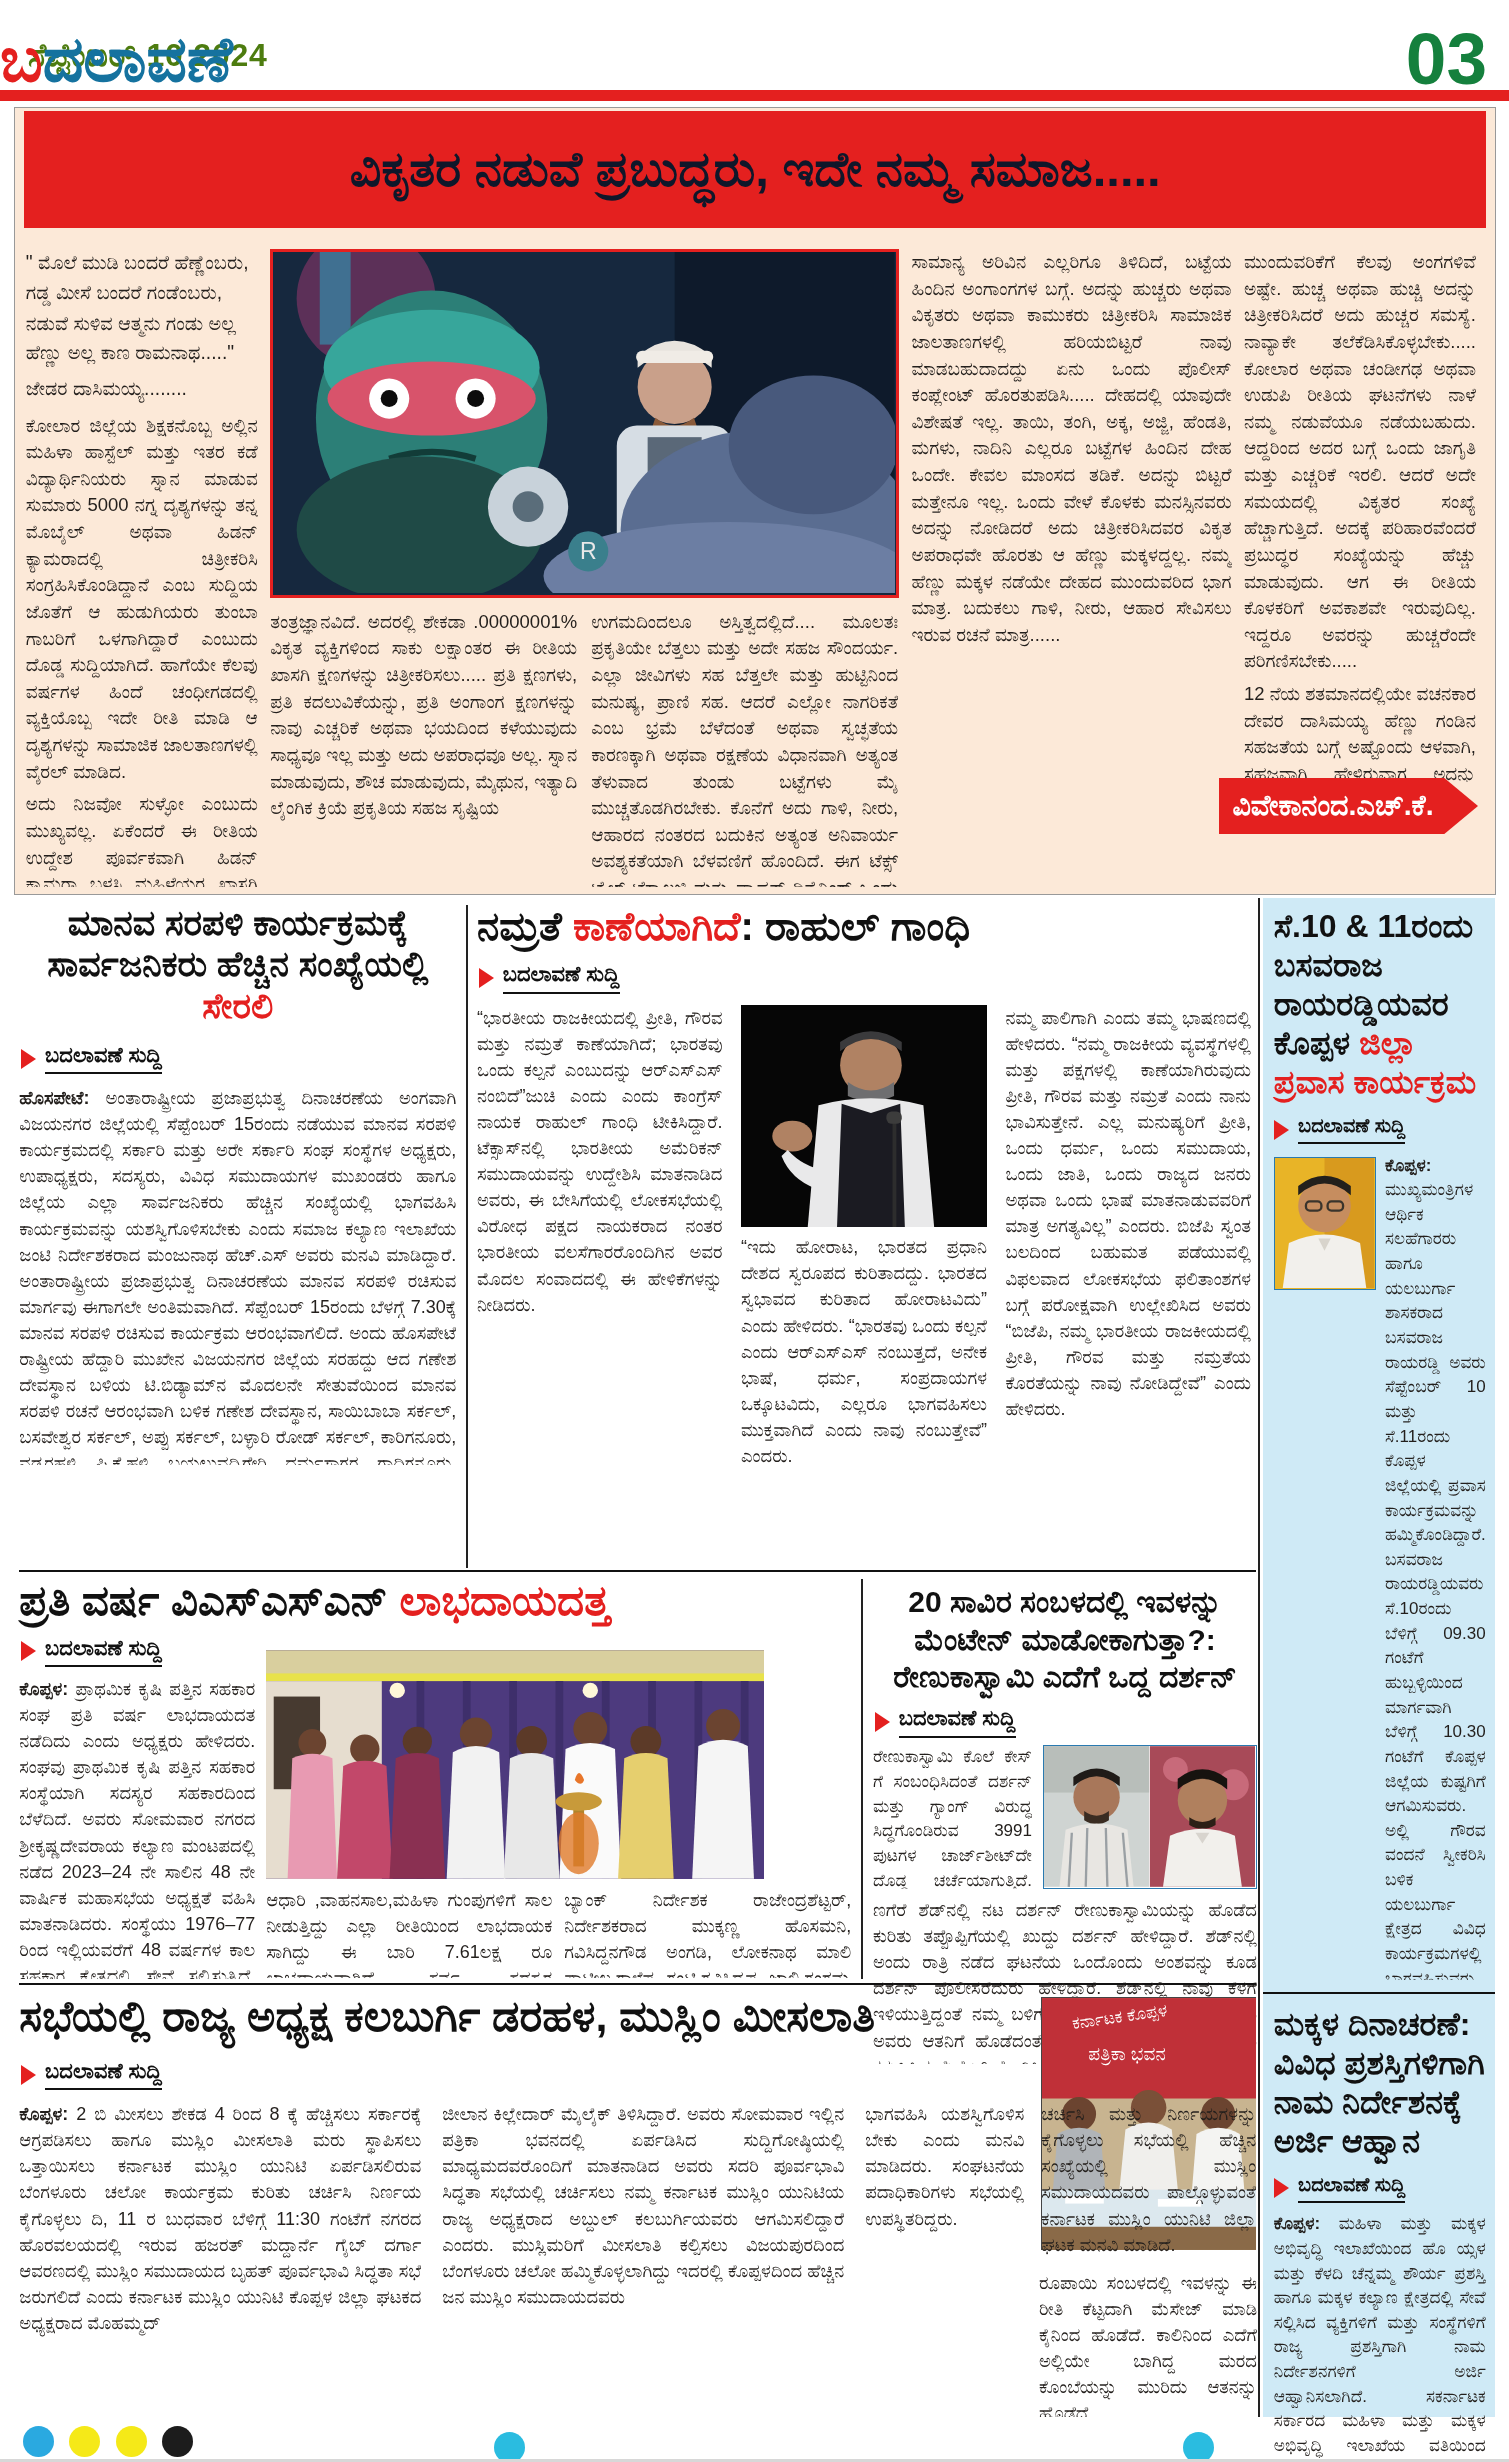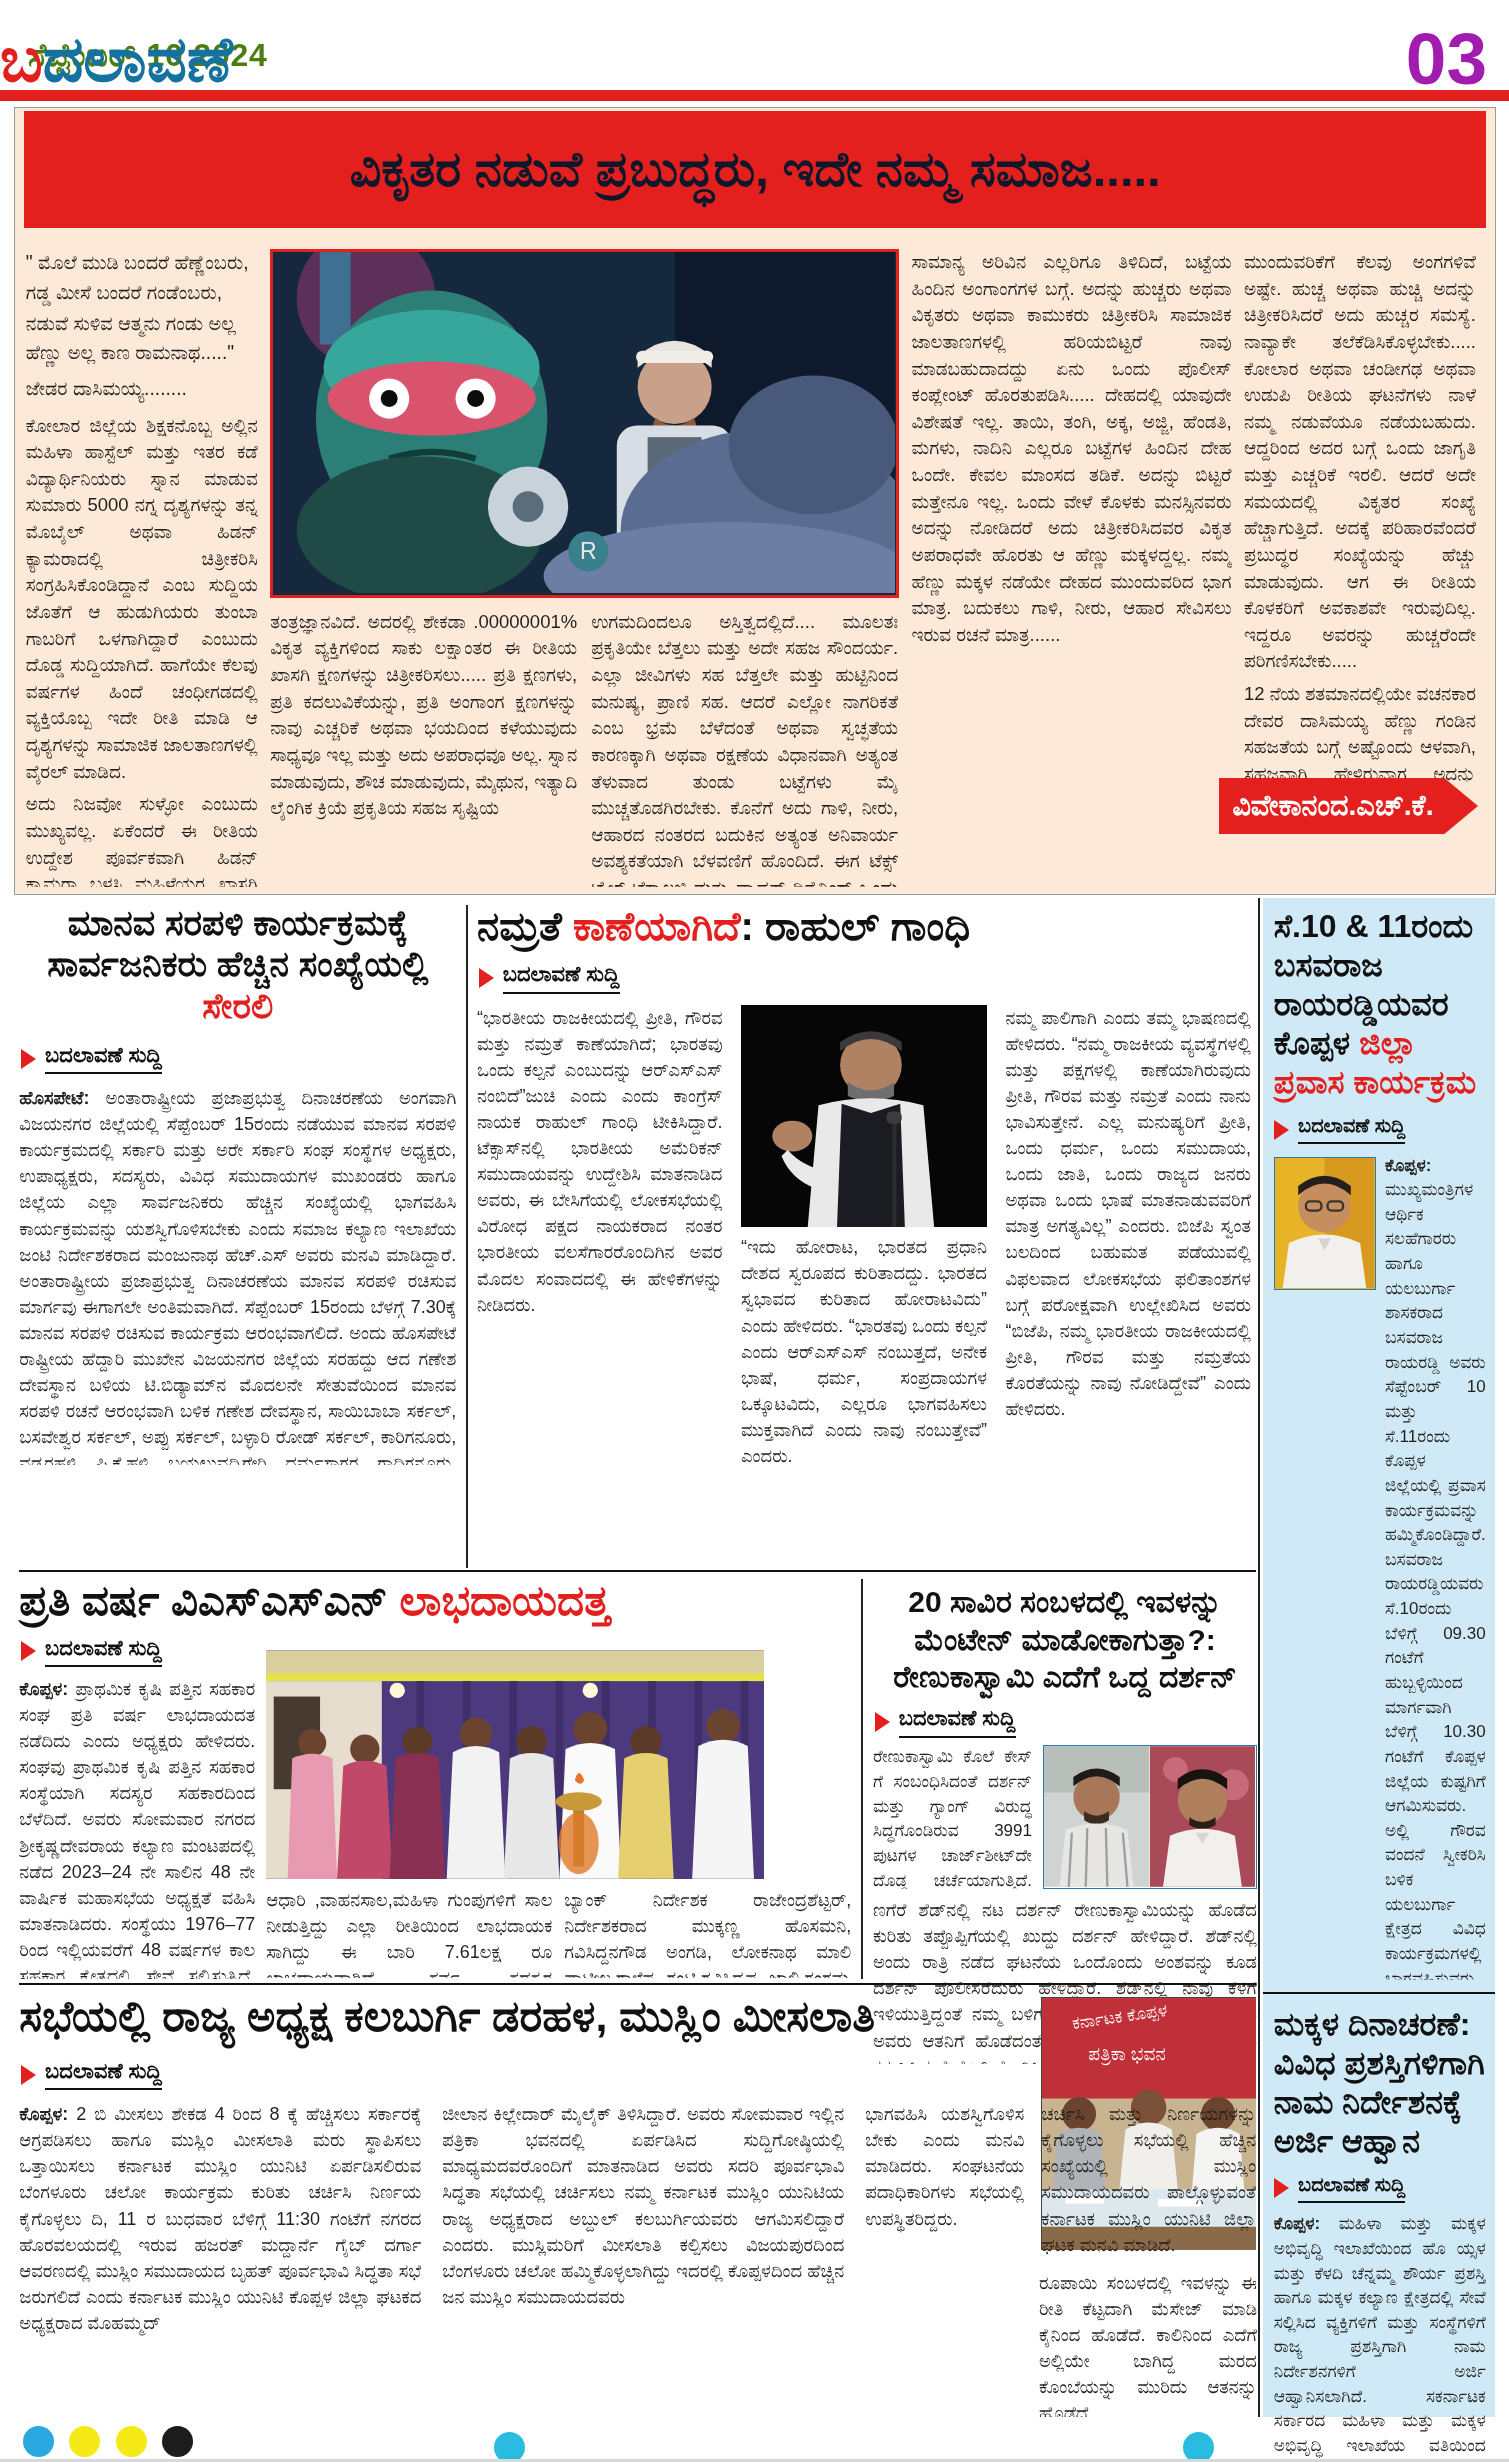--- a/index.html
+++ b/index.html
@@ -4,21 +4,21 @@
 <style>
   * { margin:0; padding:0; box-sizing:border-box; }
   html,body { width:1510px; background:#ffffff; font-family:"Liberation Sans", sans-serif; }
   .page { position:relative; width:1510px; height:2462px; background:#ffffff; overflow:hidden; }
 
   
   .date { position:absolute; left:28px; top:37px; font-size:32px; font-weight:bold; color:#4d7c0f; letter-spacing:0.8px; }
   .masthead { position:absolute; left:0; right:0; top:23px; text-align:left; font-size:63px; font-weight:bold; }
   .masthead .m1 { color:#e4201f; }
   .masthead .m2 { color:#15729f; }
-  .pageno { position:absolute; right:23px; top:17px; font-size:73px; font-weight:bold; color:#a21caf; }
+  .pageno { position:absolute; right:23px; top:17px; font-size:73px; font-weight:bold; color:#15803d; }
   .redbar { position:absolute; left:0; top:90px; width:1510px; height:10.8px; background:#e4201f; }
 
   
   .oped { position:absolute; left:14px; top:107px; width:1482px; height:788px; background:#fce9d8; border:0.8px solid #999; }
   .oped-headline { position:absolute; left:9.3px; top:3px; width:1462px; height:117px; background:#e4201f;
       color:#0f172a; font-weight:bold; font-size:49px; display:flex; align-items:center; justify-content:center; }
   .oped-cols { position:absolute; left:10.8px; top:141px; width:1460px; height:638px; display:flex; gap:12.4px; }
   .ocol { overflow:hidden; color:#231f1c; font-size:18.5px; line-height:1.44; text-align:justify; }
   .ocol.c1 { width:232px; }
   .ocol.c4 { width:320px; }

